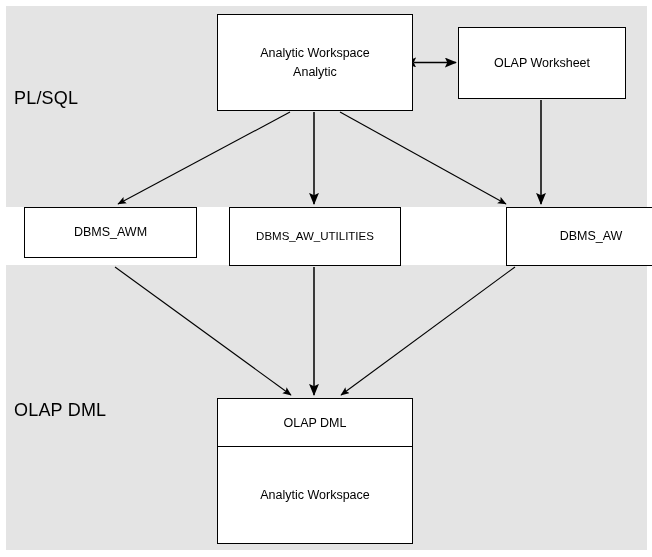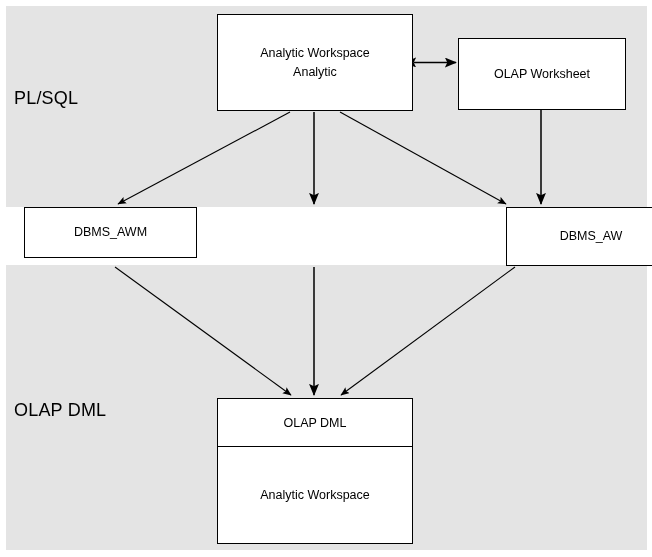--- a/index.html
+++ b/index.html
@@ -71,21 +71,21 @@
     box-sizing: border-box;
     display: flex;
     align-items: center;
     justify-content: center;
     text-align: center;
     font-size: 12.5px;
     color: #000000;
     line-height: 1.45;
   }
   #box-awm   { left: 217px; top: 14px;  width: 196px; height: 97px; }
-  #box-ows   { left: 458px; top: 38px;  width: 168px; height: 72px; }
+  #box-ows   { left: 458px; top: 27px;  width: 168px; height: 72px; }
   #box-dbms-awm { left: 24px;  top: 207px; width: 173px; height: 51px; }
   #box-dbms-awu { left: 229px; top: 207px; width: 172px; height: 59px; font-size: 11.5px; }
   #box-dbms-aw  { left: 458px; top: 207px; width: 170px; height: 59px; margin-left: 48px; }
 
   #box-olapdml {
     position: absolute;
     left: 217px; top: 398px;
     width: 196px; height: 146px;
     background: #ffffff;
     border: 1.6px solid #000000;
@@ -169,20 +169,23 @@
   </div>
 
   <div class="node-box" id="box-ows">
     <span>OLAP Worksheet</span>
   </div>
 
   <div class="node-box" id="box-dbms-awm">
     <span>DBMS_AWM</span>
   </div>
 
+  <div class="node-box" id="box-dbms-awu">
+    <span>DBMS_AW_UTILITIES</span>
+  </div>
 
   <div class="node-box" id="box-dbms-aw">
     <span>DBMS_AW</span>
   </div>
 
   <div id="box-olapdml">
     <div id="olapdml-header">
       <span>OLAP DML</span>
     </div>
     <div id="olapdml-body">

